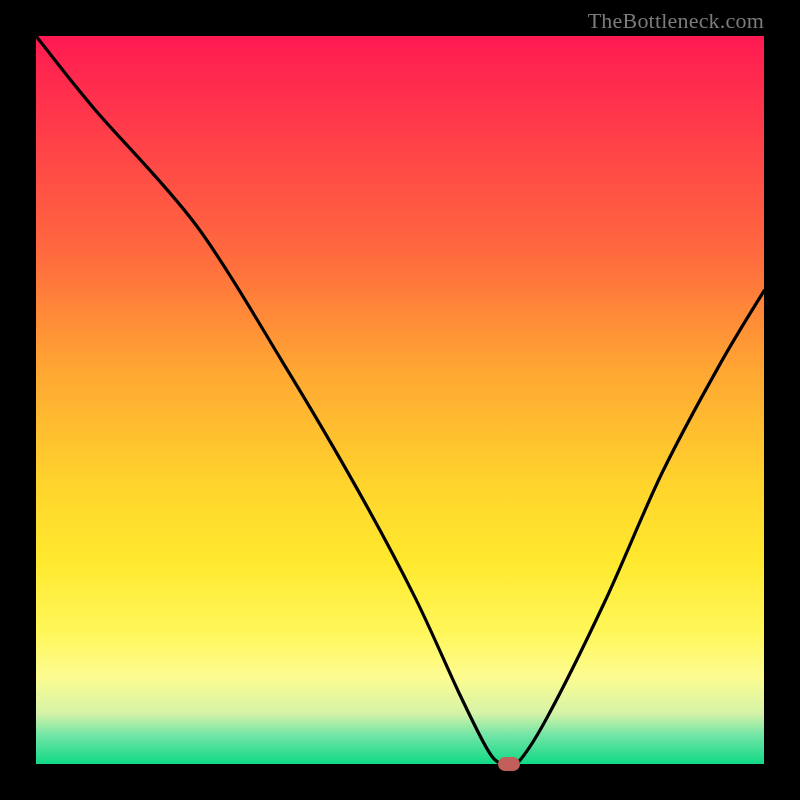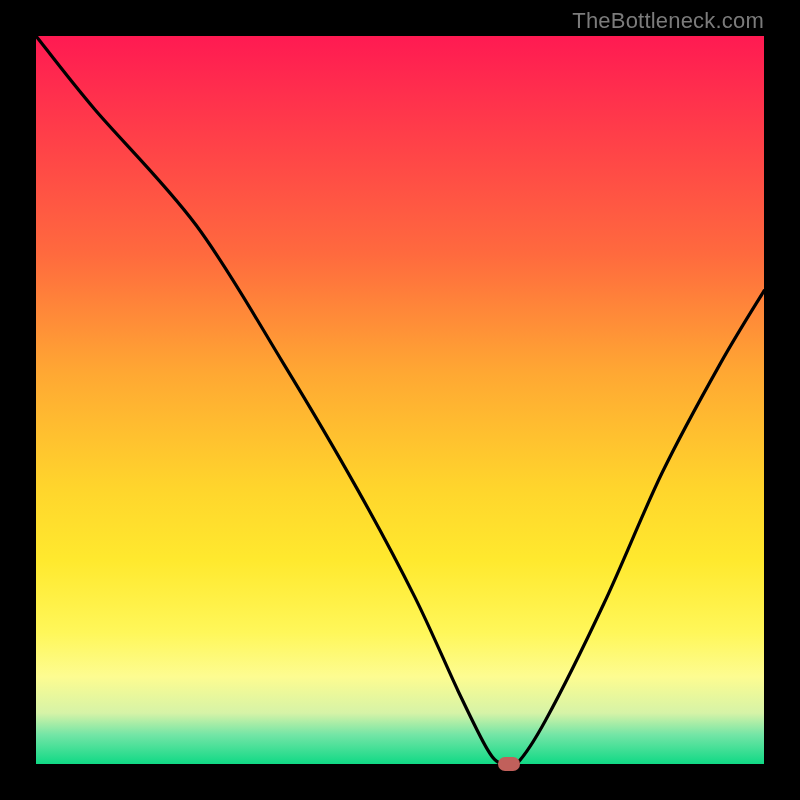--- a/index.html
+++ b/index.html
@@ -9,20 +9,21 @@
     height: 800px;
     background: #000;
     overflow: hidden;
     font-family: Arial, Helvetica, sans-serif;
   }
   .frame {
     position: relative;
     width: 800px;
     height: 800px;
     background: #000;
+    font-family: Liberation Serif, serif;
   }
   .plot-area {
     position: absolute;
     left: 36px;
     top: 36px;
     width: 728px;
     height: 728px;
     
     background: linear-gradient(
       to bottom,

